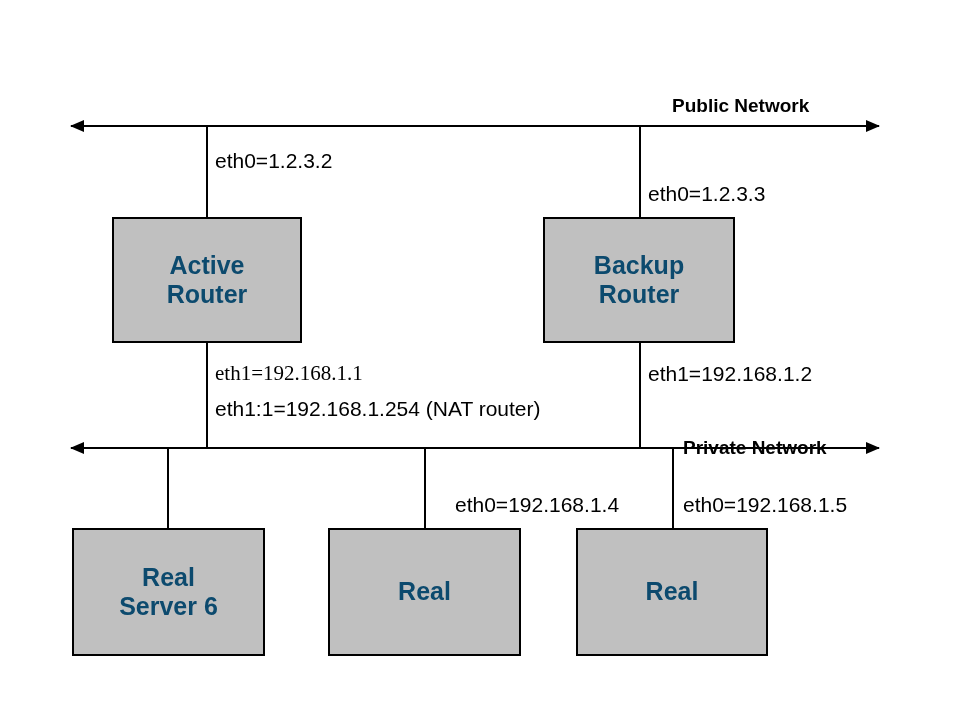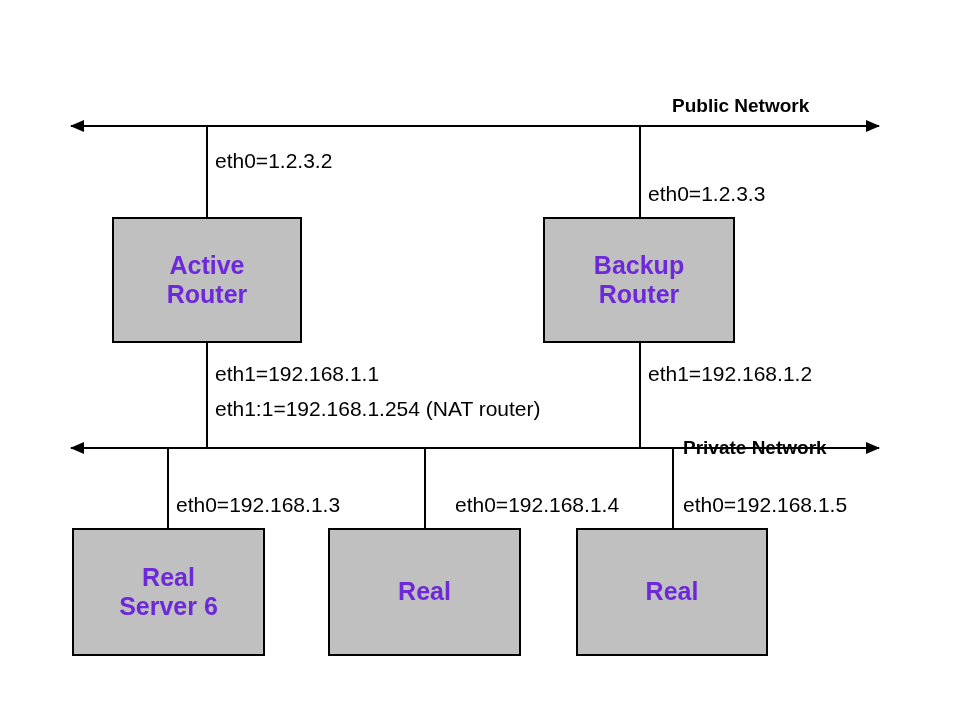--- a/index.html
+++ b/index.html
@@ -28,21 +28,21 @@
     position: absolute;
     background: #c0c0c0;
     border: 2px solid #000000;
     box-sizing: border-box;
     display: flex;
     flex-direction: column;
     align-items: center;
     justify-content: center;
     font-size: 25px;
     font-weight: bold;
-    color: #6d28d9;
+    color: #0c4a6e;
     line-height: 1.18;
     text-align: center;
   }
   .node-box .line2 { display: block; }
   .label {
     position: absolute;
     font-size: 21px;
     color: #000000;
     white-space: nowrap;
     line-height: 1.0;
@@ -98,26 +98,25 @@
   <div class="node-box" style="left:112px; top:217px; width:190px; height:126px;">
     <span>Active</span>
     <span class="line2">Router</span>
   </div>
 
   <div class="node-box" style="left:543px; top:217px; width:192px; height:126px;">
     <span>Backup</span>
     <span class="line2">Router</span>
   </div>
 
-  <div class="label" style="left:215px; top:363px;">eth1=192.168.1.1</div>
+  <div class="label" style="left:215px; top:363px;font-family:Liberation Serif, serif;">eth1=192.168.1.1</div>
   <div class="label" style="left:215px; top:398px;">eth1:1=192.168.1.254 (NAT router)</div>
 
   <div class="label" style="left:648px; top:363px;">eth1=192.168.1.2</div>
 
-  <div class="label" style="left:176px; top:494px;">eth0=192.168.1.3</div>
   <div class="label" style="left:455px; top:494px;">eth0=192.168.1.4</div>
   <div class="label" style="left:683px; top:494px;">eth0=192.168.1.5</div>
 
   <div class="node-box" style="left:72px; top:528px; width:193px; height:128px;">
     <span>Real</span>
     <span class="line2">Server 6</span>
   </div>
 
   <div class="node-box" style="left:328px; top:528px; width:193px; height:128px;">
     <span>Real</span>

